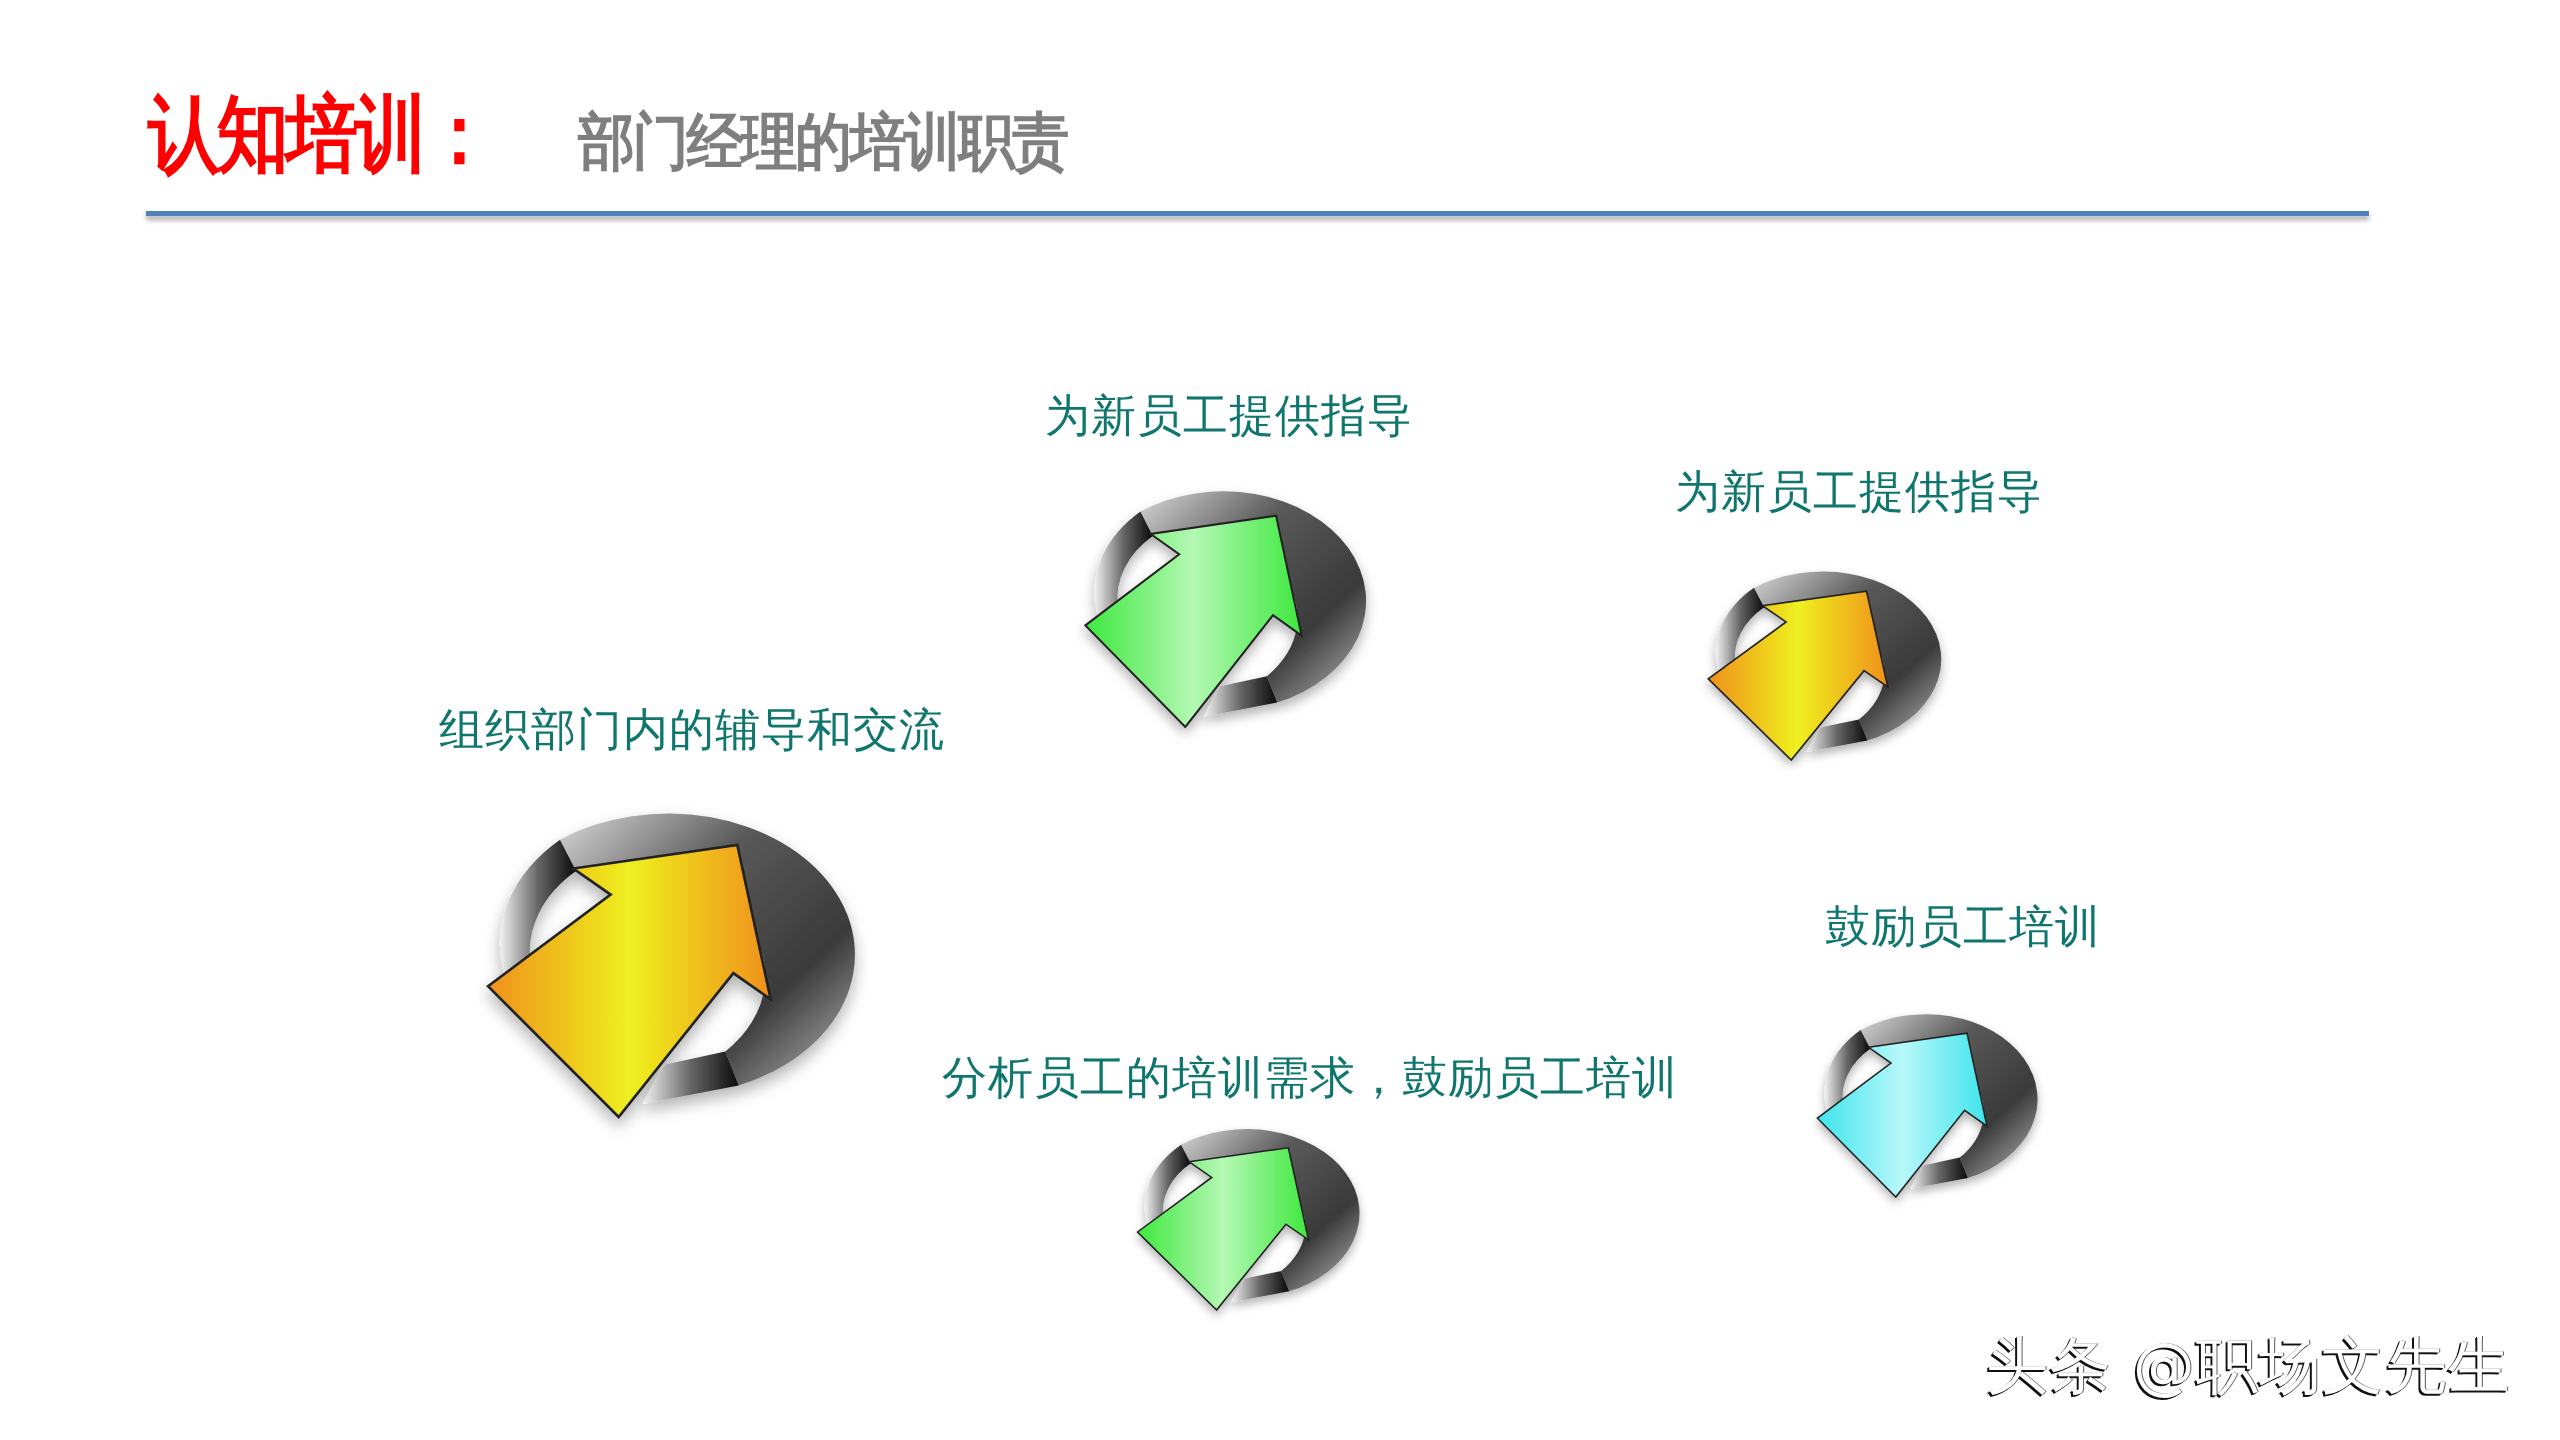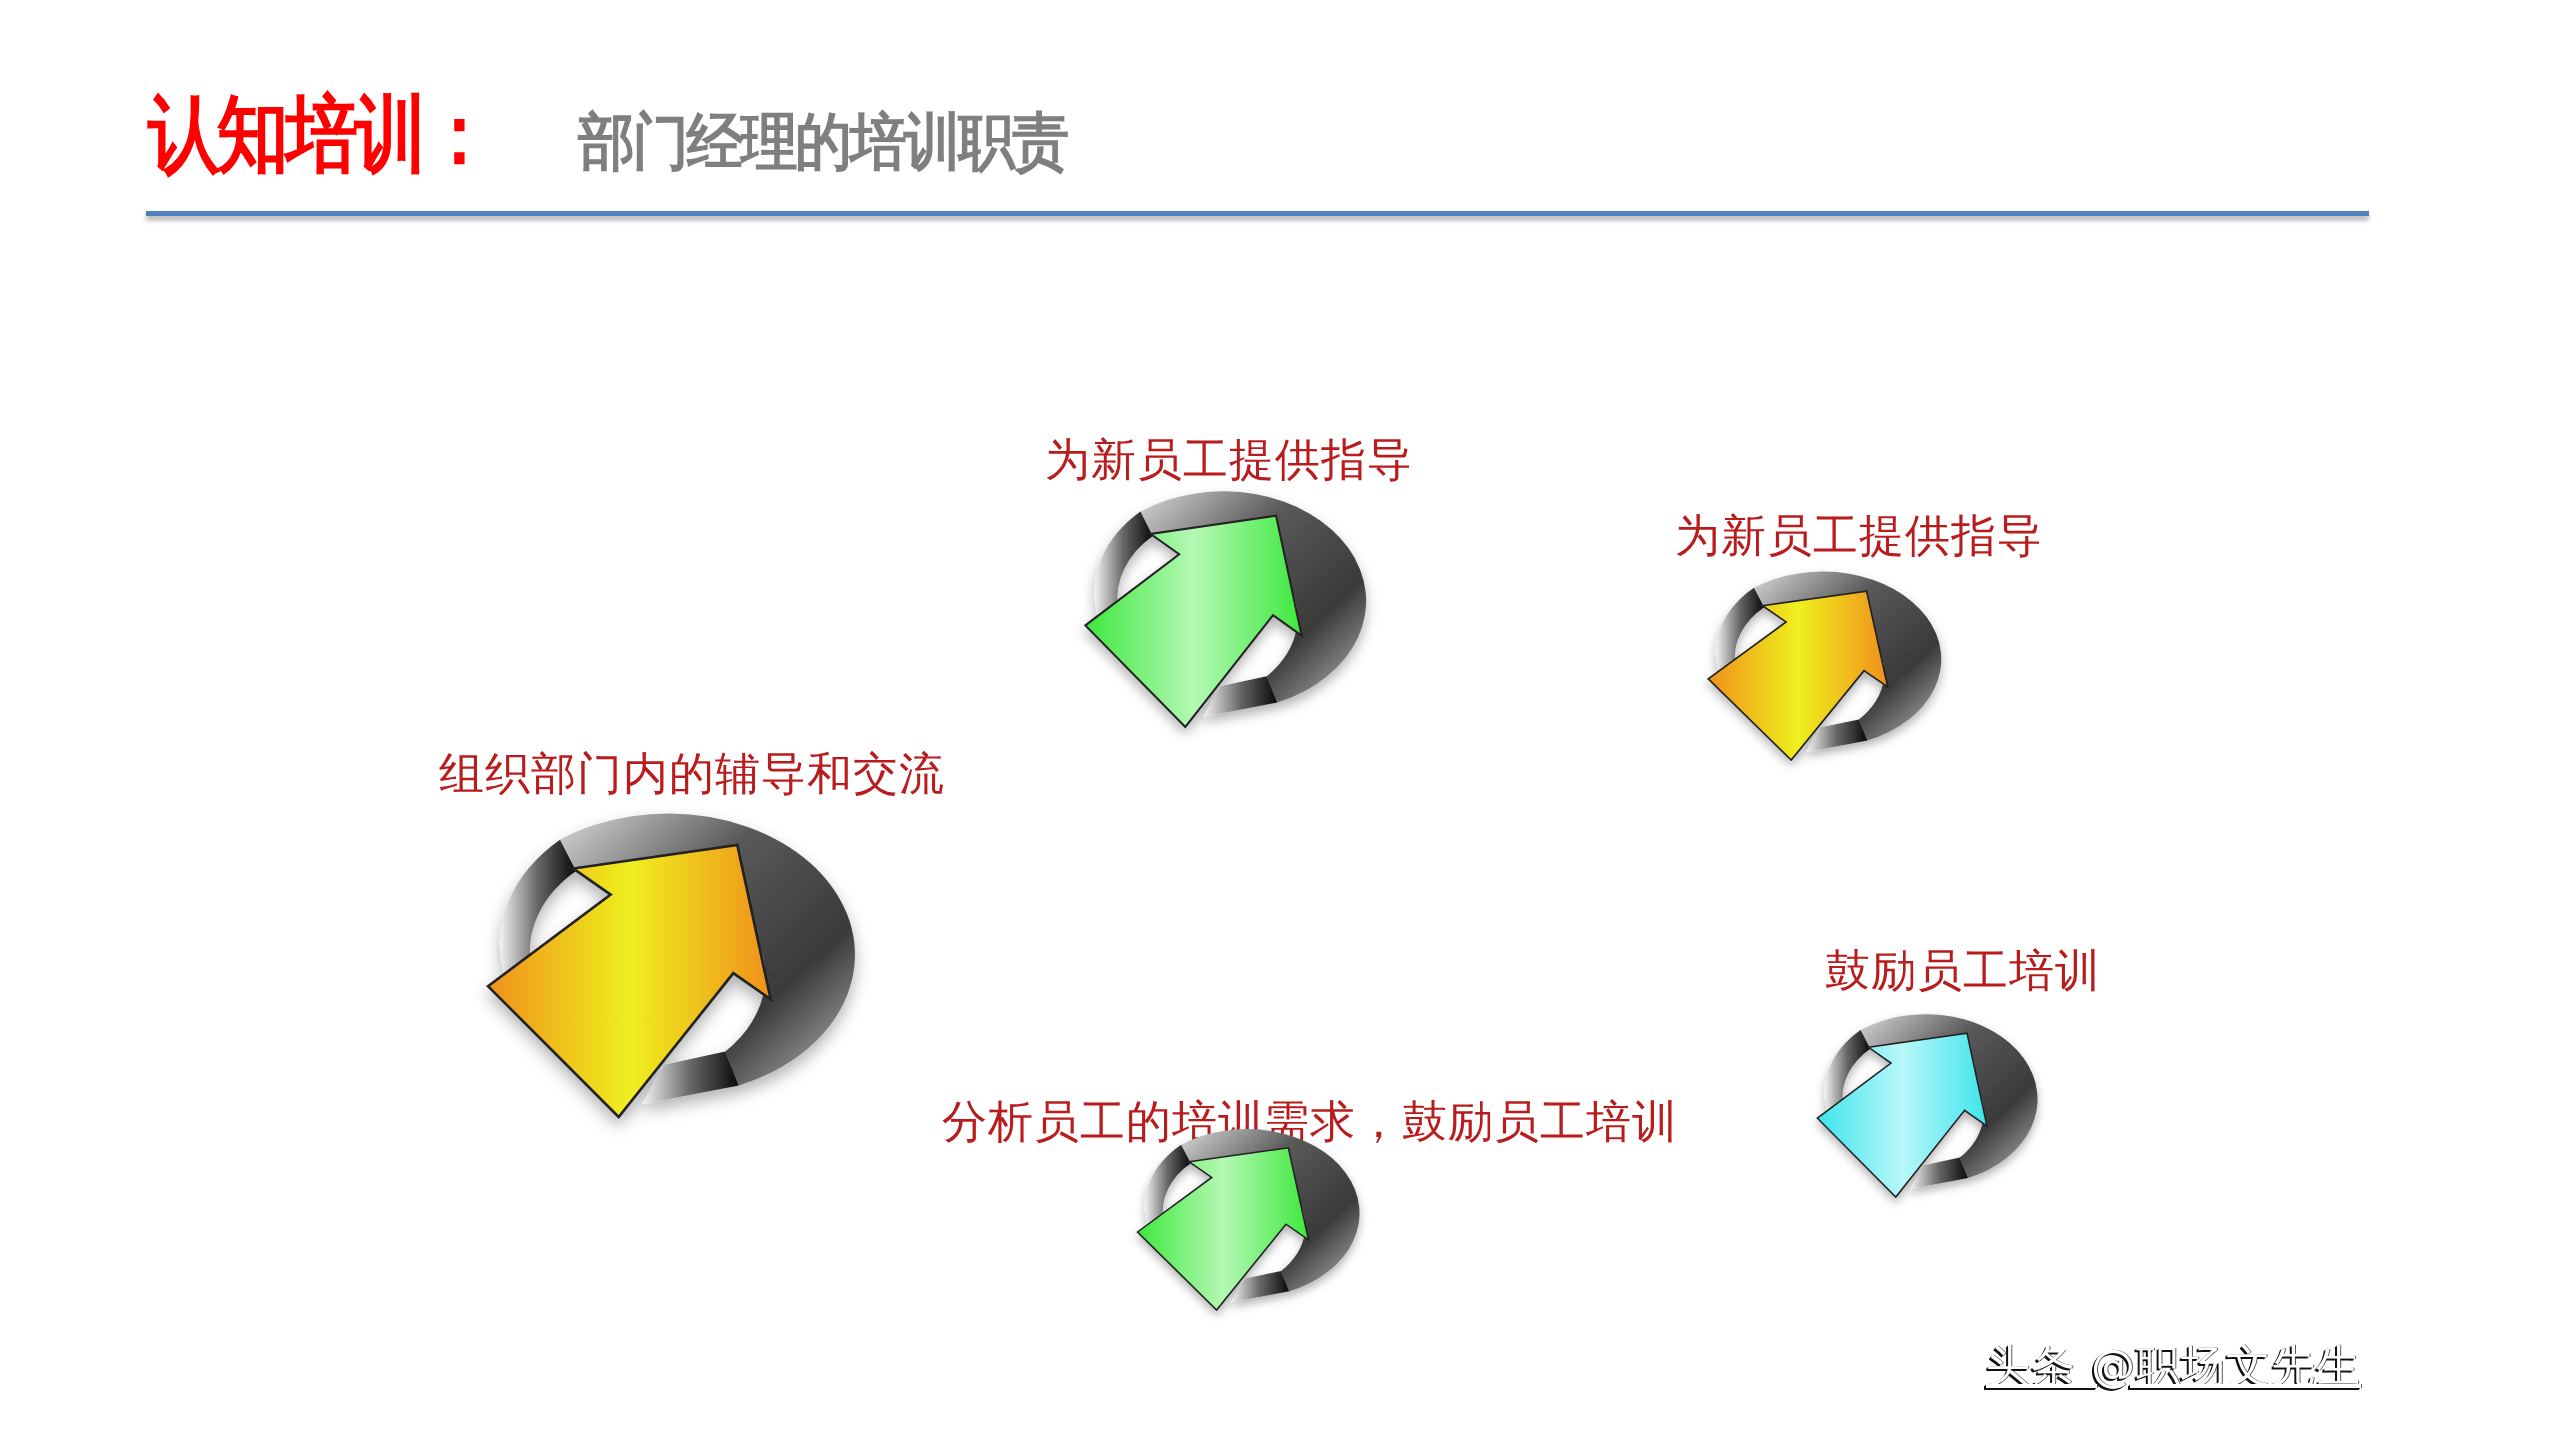--- a/index.html
+++ b/index.html
@@ -1,23 +1,23 @@
 <!DOCTYPE html>
 <html><head>
 <meta charset="utf-8">
 <style>
   html,body{margin:0;padding:0;}
   body{width:2560px;height:1440px;position:relative;background:#ffffff;overflow:hidden;font-family:"DejaVu Sans","Liberation Sans",sans-serif;}
   .title-main{position:absolute;left:148px;top:84px;font-size:84px;font-weight:bold;color:#ff0000;line-height:100px;letter-spacing:-4px;white-space:nowrap;transform:scaleX(0.86);transform-origin:left top;}
   .title-sub{position:absolute;left:578px;top:106px;font-size:62px;font-weight:bold;color:#7f7f7f;line-height:72px;letter-spacing:-3px;white-space:nowrap;transform:scaleX(0.92);transform-origin:left top;}
   .rule{position:absolute;left:146px;top:211px;width:2223px;height:5px;background:#4f81bd;box-shadow:0 4px 5px rgba(0,0,0,0.35);}
-  .label{position:absolute;font-size:45px;color:#b91c1c;line-height:52px;white-space:nowrap;letter-spacing:1px;margin-top:44px;}
+  .label{position:absolute;font-size:45px;color:#0f766e;line-height:52px;white-space:nowrap;letter-spacing:1px;}
   .icon{position:absolute;}
   .icon svg{width:100%;height:100%;display:block;overflow:visible;}
-  .watermark{position:absolute;left:1986px;top:1328px;font-size:44px;line-height:76px;color:#ffffff;white-space:nowrap;text-shadow:-2px 2px 0 #111,-1px 1px 0 #333,1px 0 0 #555;letter-spacing:1px;text-decoration:underline;}
+  .watermark{position:absolute;left:1986px;top:1328px;font-size:62px;line-height:76px;color:#ffffff;white-space:nowrap;text-shadow:-2px 2px 0 #111,-1px 1px 0 #333,1px 0 0 #555;letter-spacing:1px;}
 </style>
 </head>
 <body>
 
 <svg width="0" height="0" style="position:absolute" aria-hidden="true">
   <defs>
     <linearGradient id="ringGrad" x1="0" y1="0" x2="1" y2="1">
       <stop offset="0" stop-color="#d8d8d8"></stop>
       <stop offset="0.35" stop-color="#5a5a5a"></stop>
       <stop offset="0.7" stop-color="#3a3a3a"></stop>

